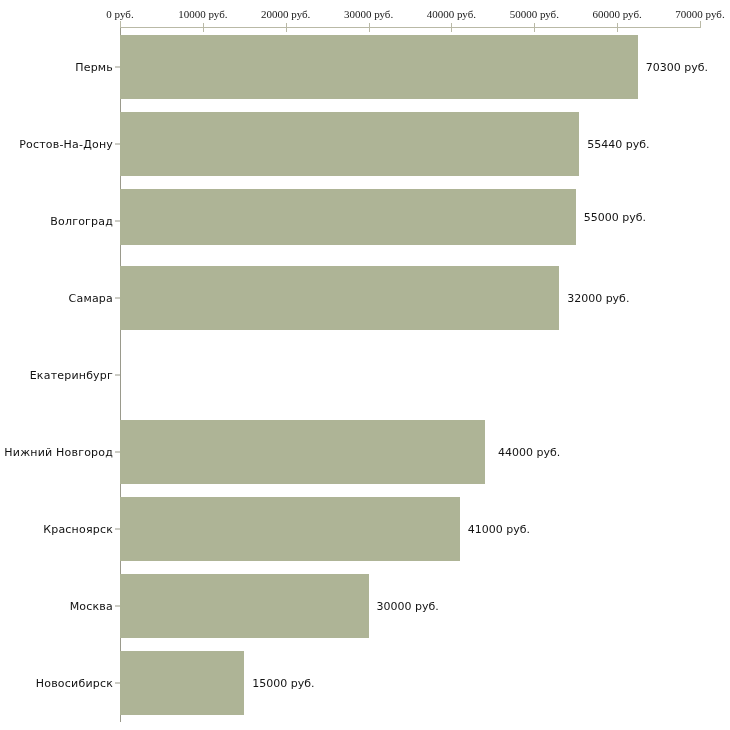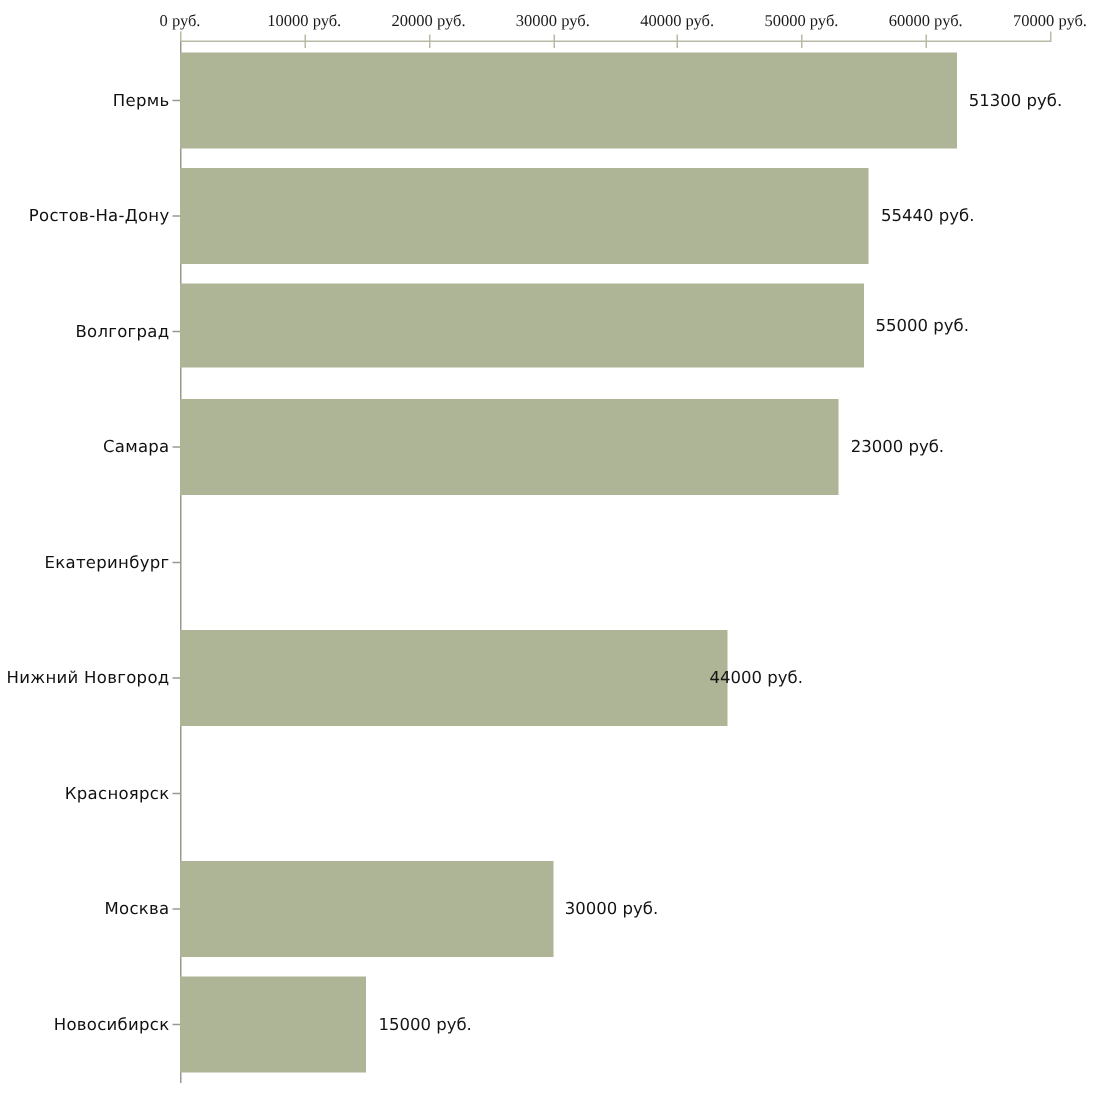--- a/index.html
+++ b/index.html
@@ -147,37 +147,41 @@
       <div class="axis-tick-mark" style="left: 617.143px;"></div>
       <div class="axis-tick-label" style="left: 700px;">70000 руб.</div>
       <div class="axis-end-cap" style="left: 700px;"></div>
     </div>
 
   <div id="axis-vertical"></div>
 
   <div id="plot-area">
       <div class="bar-row" style="top: 6.55556px; height: 64px;">
         <div class="bar" style="width: 517.857px; background: rgb(174, 180, 150);"></div>
-        <div class="bar-value-label" style="left: 517.857px;">51300 руб.</div>
+        <div class="bar-value-label" style="left: 517.857px;">70300 руб.</div>
       </div>
       <div class="bar-row" style="top: 83.6667px; height: 64px;">
         <div class="bar" style="width: 459.36px; background: rgb(174, 180, 150);"></div>
         <div class="bar-value-label" style="left: 459.36px;">55440 руб.</div>
       </div>
       <div class="bar-row" style="top: 160.778px; height: 56px;">
         <div class="bar" style="width: 455.714px; background: rgb(174, 180, 150);"></div>
         <div class="bar-value-label" style="left: 455.714px;">55000 руб.</div>
       </div>
       <div class="bar-row" style="top: 237.889px; height: 64px;">
         <div class="bar" style="width: 439.143px; background: rgb(174, 180, 150);"></div>
-        <div class="bar-value-label" style="left: 439.143px;">23000 руб.</div>
+        <div class="bar-value-label" style="left: 439.143px;">32000 руб.</div>
       </div>
       <div class="bar-row" style="top: 392.111px; height: 64px;">
         <div class="bar" style="width: 364.571px; background: rgb(174, 180, 150);"></div>
-        <div class="bar-value-label" style="left: 345px;">44000 руб.</div>
+        <div class="bar-value-label" style="left: 370px;">44000 руб.</div>
+      </div>
+      <div class="bar-row" style="top: 469.222px; height: 64px;">
+        <div class="bar" style="width: 339.714px; background: rgb(174, 180, 150);"></div>
+        <div class="bar-value-label" style="left: 339.714px;">41000 руб.</div>
       </div>
       <div class="bar-row" style="top: 546.333px; height: 64px;">
         <div class="bar" style="width: 248.571px; background: rgb(174, 180, 150);"></div>
         <div class="bar-value-label" style="left: 248.571px;">30000 руб.</div>
       </div>
       <div class="bar-row" style="top: 623.444px; height: 64px;">
         <div class="bar" style="width: 124.286px; background: rgb(174, 180, 150);"></div>
         <div class="bar-value-label" style="left: 124.286px;">15000 руб.</div>
       </div>
     </div>

